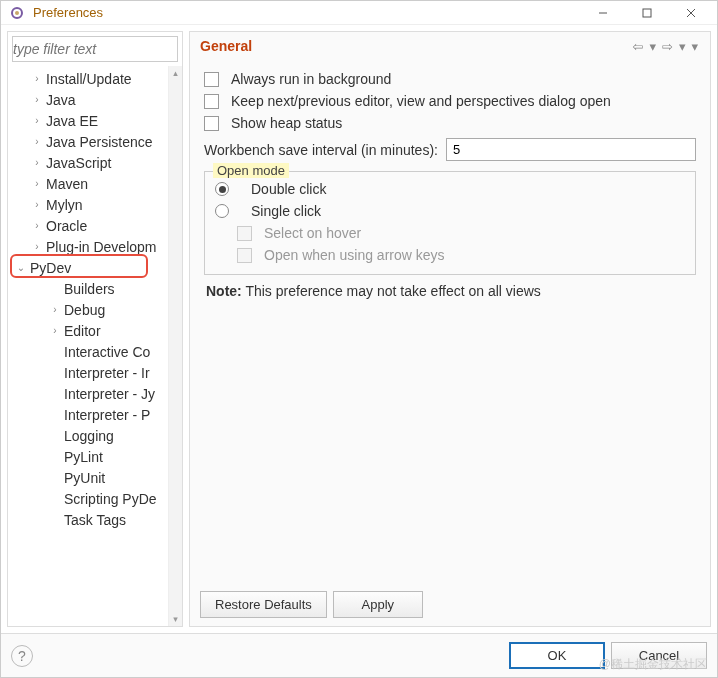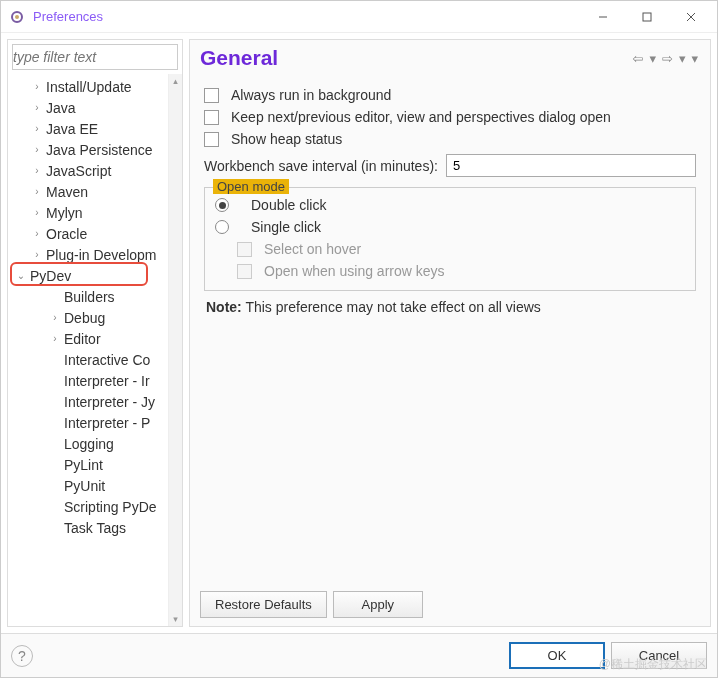--- a/index.html
+++ b/index.html
@@ -14,26 +14,26 @@
   .window {
     width: 718px;
     height: 678px;
     background: #fff;
     border: 1px solid #ccc;
     display: flex;
     flex-direction: column;
     position: relative;
   }
   .titlebar {
-    height: 32px;
+    height: 24px;
     display: flex;
     align-items: center;
     padding: 0 4px 0 8px;
     border-bottom: 1px solid #eee;
-    color: #8b5cf6;
+    color: #a16207;
   }
   .title-icon {
     width: 16px; height: 16px;
     margin-right: 8px;
     display: flex; align-items: center; justify-content: center;
   }
   .title-text { flex: 1; font-size: 13px; }
   .win-btn {
     width: 44px; height: 28px;
     display: flex; align-items: center; justify-content: center;
@@ -105,23 +105,23 @@
     overflow: hidden;
   }
   .content-header {
     display: flex;
     align-items: center;
     padding: 6px 10px 10px 10px;
     background: #fafafa;
   }
   .content-title {
     font-weight: bold;
-    font-size: 21px;
-    flex: 1;
-    color: #6d28d9;
+    font-size: 14px;
+    flex: 1;
+    color: #c2410c;
   }
   .nav-arrows {
     display: flex;
     gap: 2px;
     color: #888;
   }
   .nav-arrow {
     display: flex; align-items: center;
     padding: 0 2px;
   }
@@ -159,21 +159,21 @@
   }
   .groupbox {
     border: 1px solid #ccc;
     margin-top: 4px;
     padding: 6px 10px 8px 10px;
     position: relative;
   }
   .groupbox-title {
     position: absolute;
     top: -9px; left: 8px;
-    background: #eab308;
+    background: #fef9c3;
     padding: 0 4px;
     font-size: 13px;
     color: #444;
   }
   .radio-row {
     display: flex;
     align-items: center;
     gap: 22px;
     padding: 3px 0;
   }

